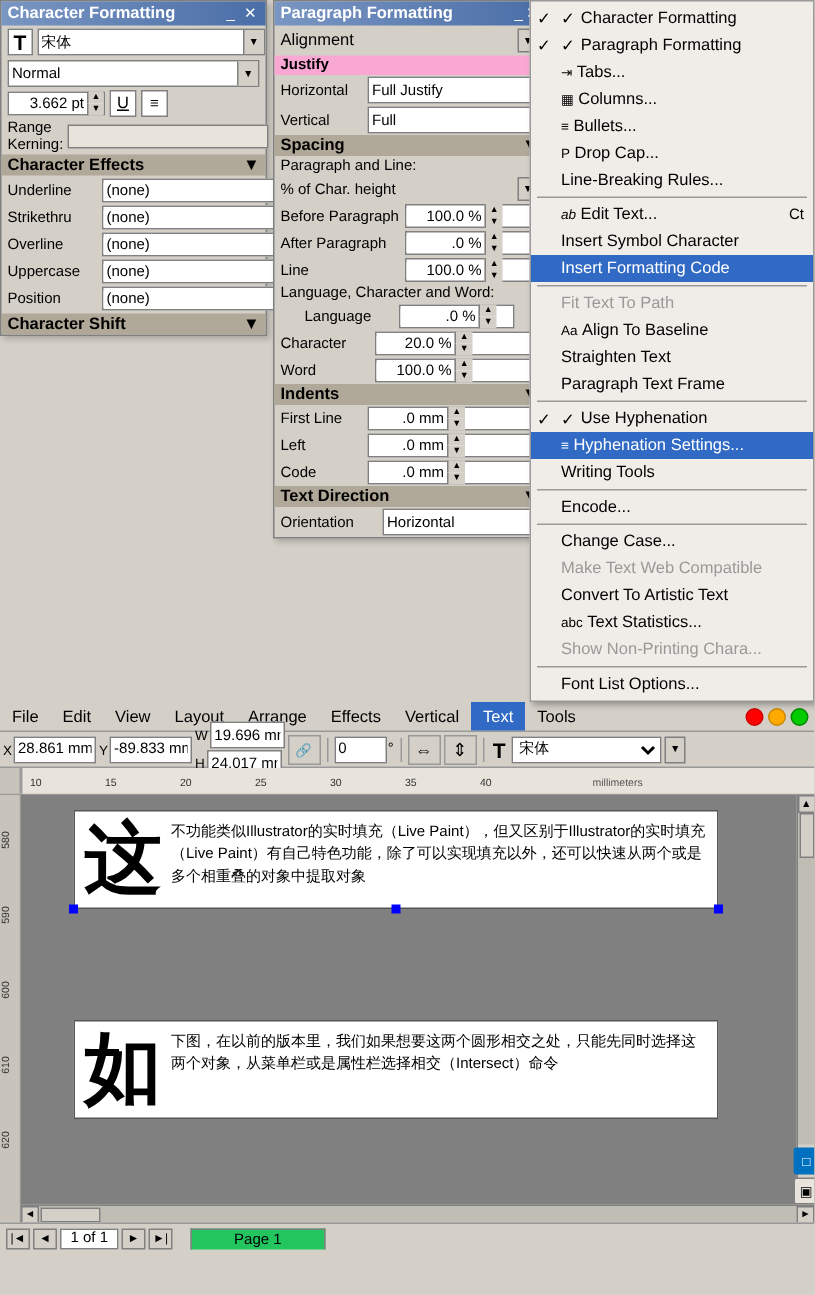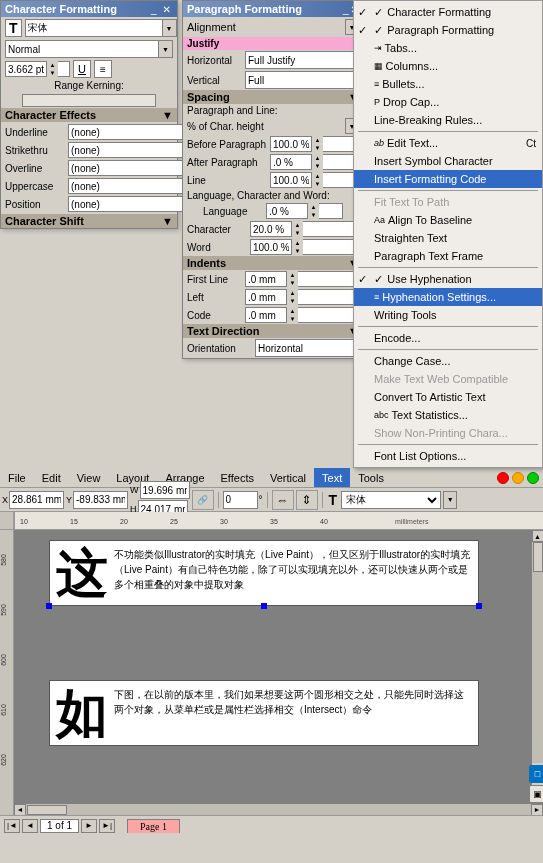--- a/index.html
+++ b/index.html
@@ -128,24 +128,24 @@
       min-width: 60px;
     }
     .spinbox {
       display: flex;
       align-items: center;
       border: 1px solid #808080;
       background: white;
       height: 16px;
     }
     .spinbox input {
-      width: 40px;
+      width: 52px;
       border: none;
       font-size: 10px;
-      text-align: left;
+      text-align: right;
       outline: none;
       padding: 0 2px;
     }
     .spinbox .spin-btns {
       display: flex;
       flex-direction: column;
       width: 12px;
       height: 16px;
     }
     .spinbox .spin-btn {
@@ -322,28 +322,27 @@
     .status-bar .page-indicator {
       background: white;
       border: 1px solid #808080;
       padding: 0 6px;
       font-size: 10px;
       height: 14px;
       display: flex;
       align-items: center;
     }
     .page-tab {
-      background: #fca5a5;
+      background: #22c55e;
       border: 1px solid #808080;
       border-bottom: none;
-      padding: 1px 12px;
+      padding: 1px 28px;
       font-size: 10px;
       cursor: pointer;
       margin-left: 8px;
-      font-family: Liberation Serif, serif;
     }
 
     
     .scrollbar-v {
       position: absolute;
       right: 0;
       top: 0;
       width: 12px;
       height: 100%;
       background: #d4d0c8;
@@ -451,21 +450,21 @@
       <input type="text" value="3.662 pt" style="">
       <div class="spin-btns">
         <button class="spin-btn">▲</button>
         <button class="spin-btn">▼</button>
       </div>
     </div>
     <button class="underline-btn">U</button>
     <button style="width:18px;height:18px;border:1px solid #808080;background:white;cursor:pointer;font-size:10px;">≡</button>
   </div>
 
-  <div class="panel-row" style="gap:3px;padding:1px 4px;flex-direction:column;">
+  <div class="panel-row" style="gap:3px;padding:1px 4px;">
     <span style="font-size:10px;">Range Kerning:</span>
     <input type="text" style="flex: 1 1 0%; height: 16px; border: 1px solid rgb(128, 128, 128); font-size: 10px; background: rgb(232, 228, 220);">
   </div>
 
   <div class="section-header">
     <span>Character Effects</span>
     <div style="display:flex;gap:2px;">
       <span>▼</span>
     </div>
   </div>

